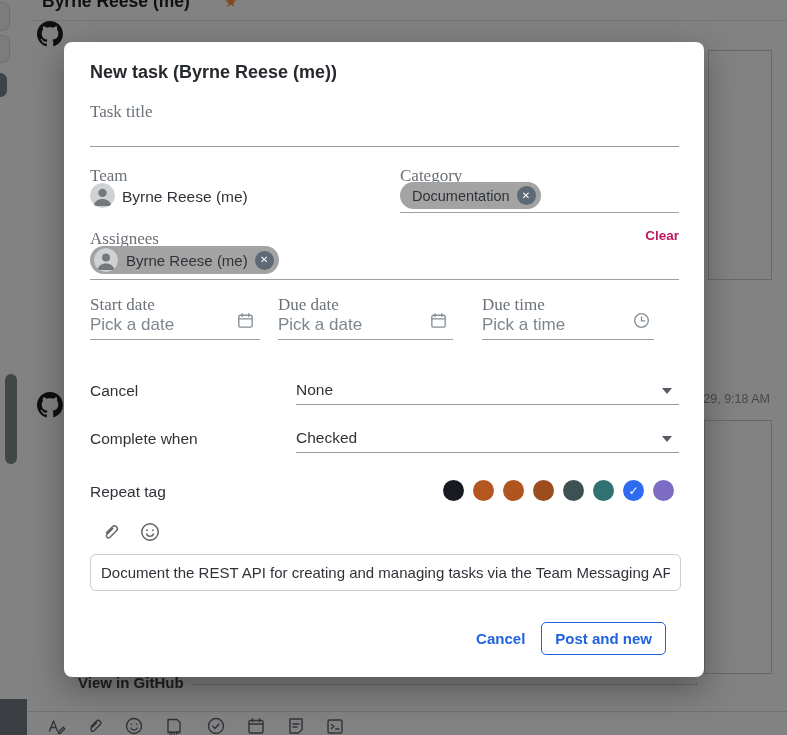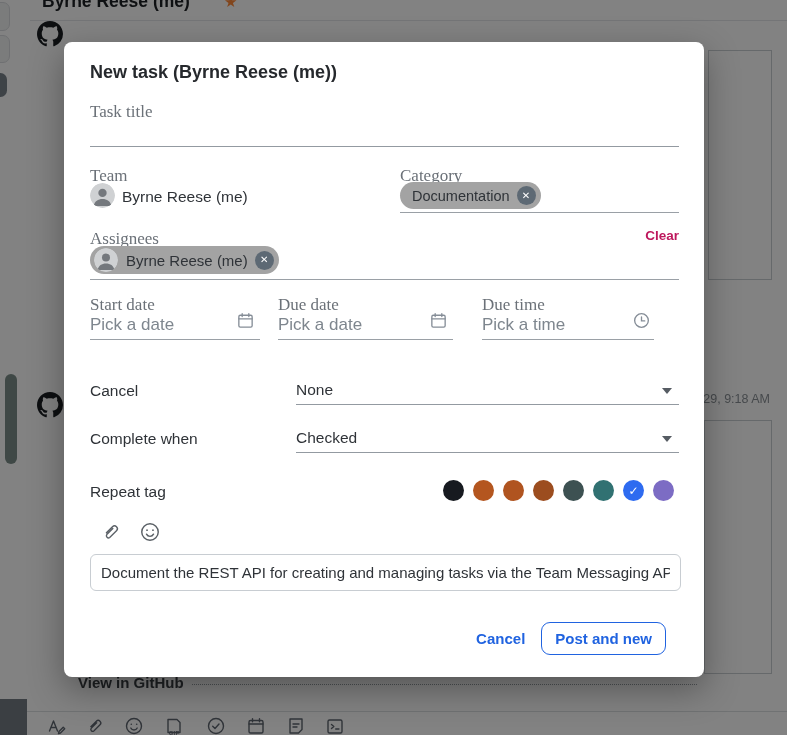--- a/index.html
+++ b/index.html
@@ -287,15 +287,15 @@
         <circle cx="7.3" cy="8.3" r="0.8" fill="currentColor" stroke="none"></circle>
         <circle cx="12.7" cy="8.3" r="0.8" fill="currentColor" stroke="none"></circle>
         <path d="M6.8 12 a3.6 3.6 0 0 0 6.4 0" stroke-linecap="round"></path>
       </svg>
   </div>
 
   <input class="desc-input" value="Document the REST API for creating and managing tasks via the Team Messaging API" style="">
 
   <div class="actions">
     <button class="btn btn-text" style="margin-right:16px;">Cancel</button>
-    <button class="btn btn-outline" style="margin-right:11px;border-radius:9px;">Post and new</button>
+    <button class="btn btn-outline" style="margin-right:11px;">Post and new</button>
   </div>
 </div>
 
 </body></html>

